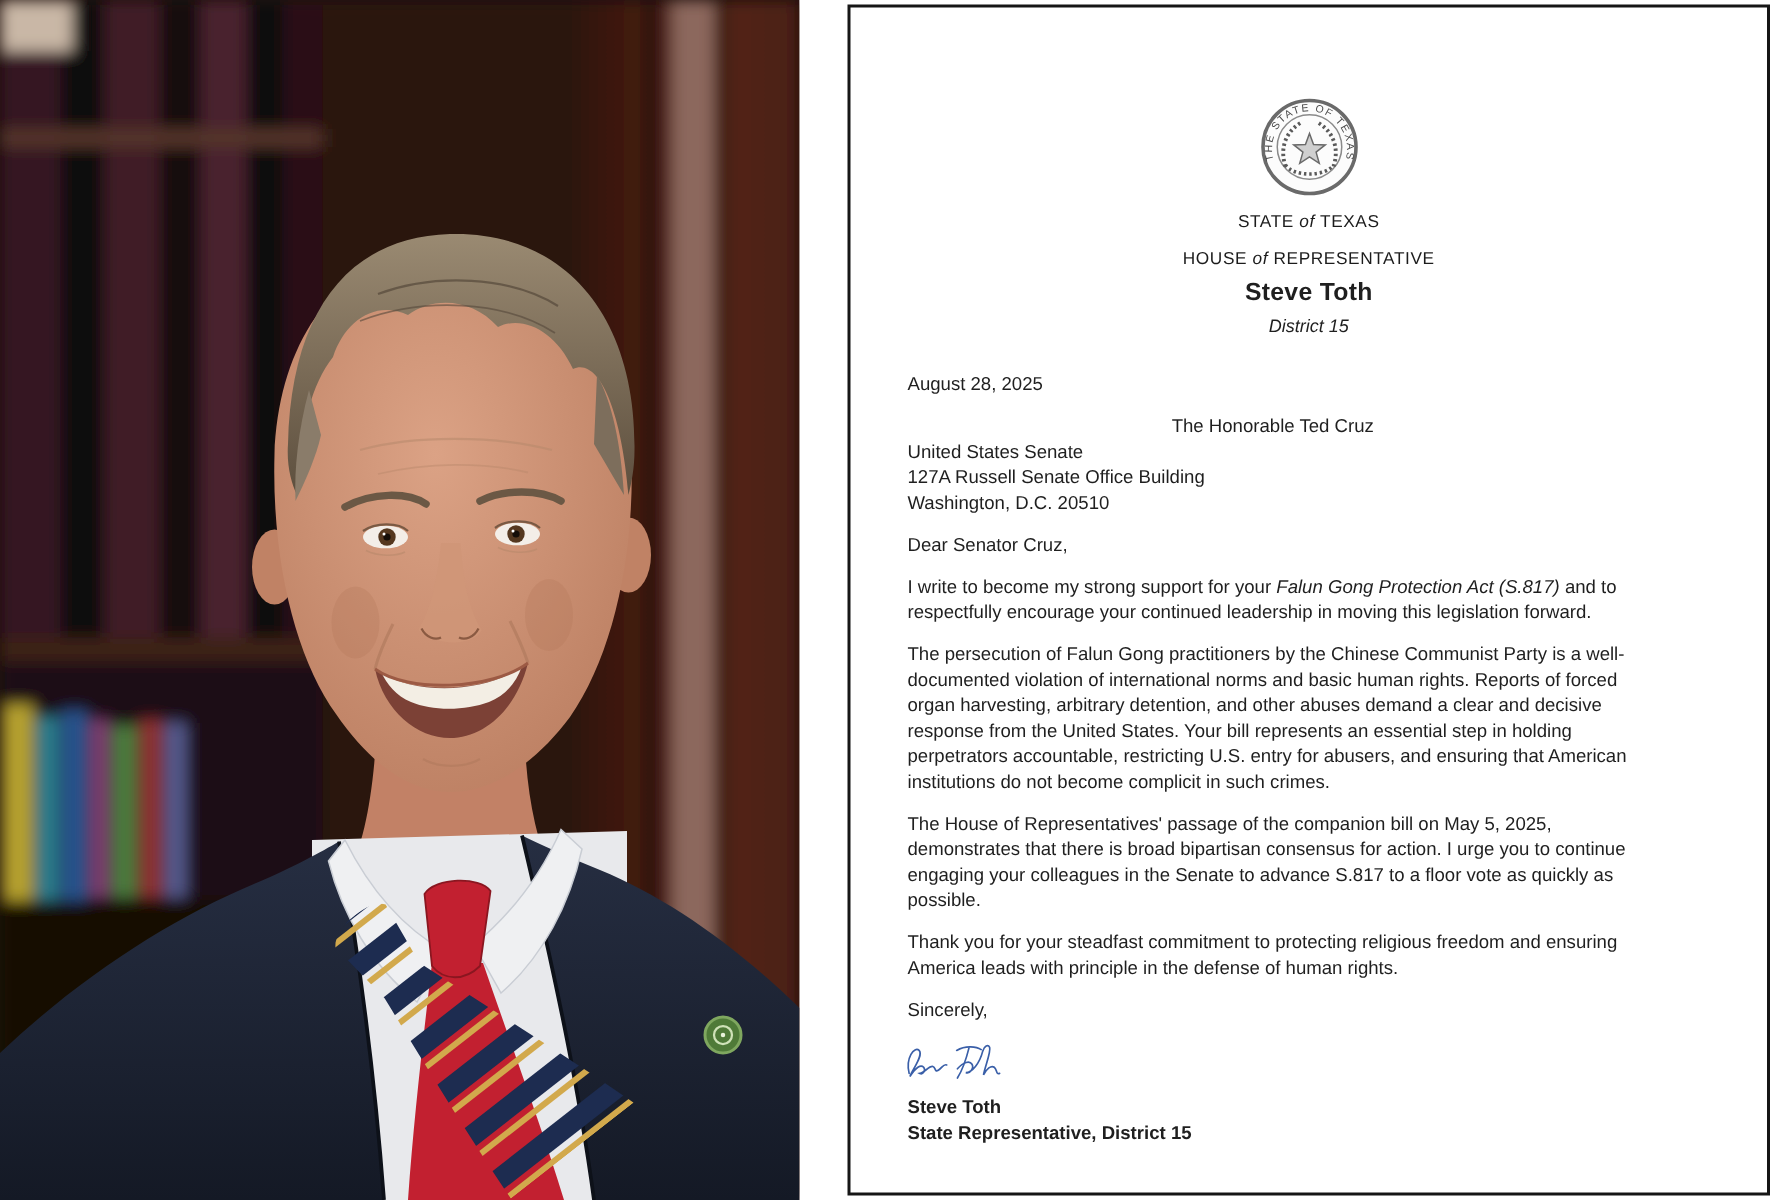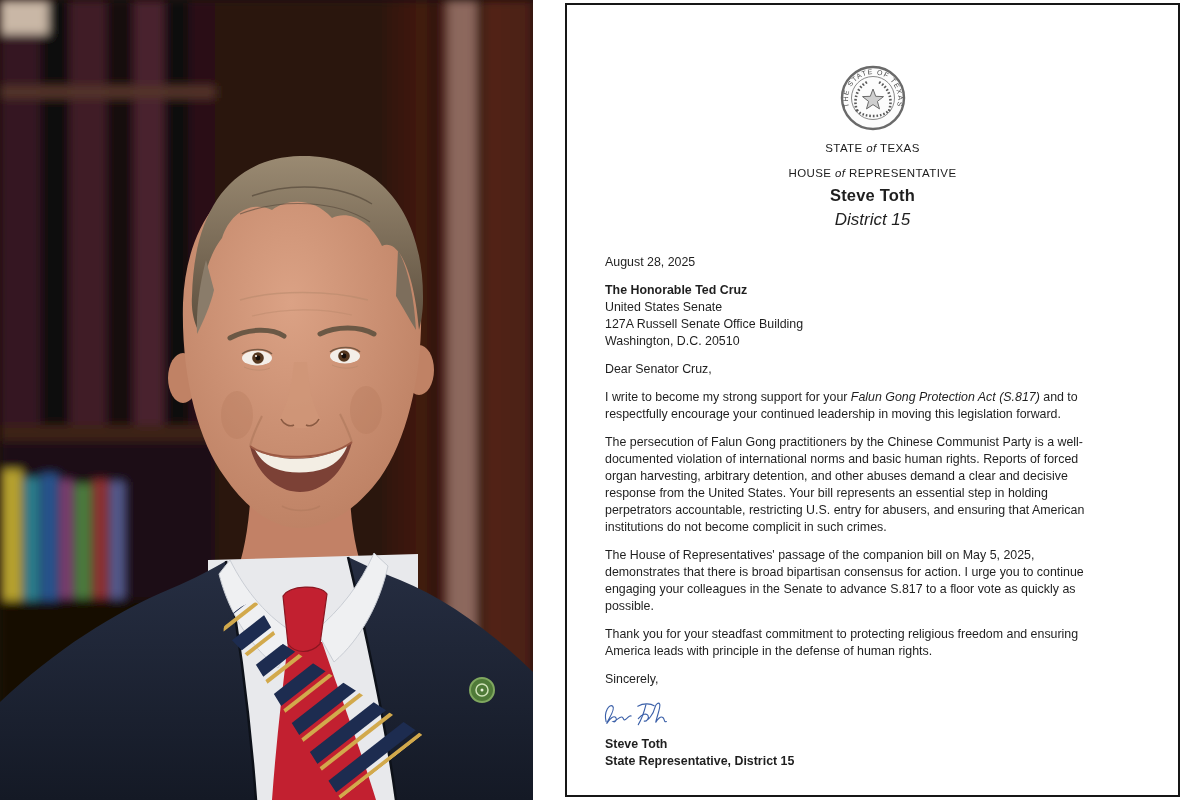--- a/index.html
+++ b/index.html
@@ -12,23 +12,23 @@
   .photo svg{display:block;}
 
   
   .letter{position:absolute;left:565px;top:3px;width:615px;height:794px;
           background:#ffffff;border:2px solid #161616;box-sizing:border-box;
           color:#1f1f1f;}
   .letterhead{padding-top:60px;text-align:center;}
   .seal{width:66px;height:66px;margin:0 auto 10px auto;display:block;}
   .lh-line{font-size:11.5px;letter-spacing:.4px;line-height:15px;color:#1c1c1c;margin-top:10px;}
   .lh-name{font-size:16.5px;font-weight:bold;margin-top:5px;letter-spacing:.2px;}
-  .lh-district{font-size:17px;font-style:italic;margin-top:5px;}
+  .lh-district{font-size:12px;font-style:italic;margin-top:5px;}
   .it{font-style:italic;}
-  .bold{font-weight:bold;}
+  .bold{font-weight:normal;text-align:center;}
   .body-block{padding:24px 86px 0 38px;font-size:12.4px;line-height:17px;}
   .body-block p{margin:0 0 11px 0;}
   .addr div{line-height:17px;}
   .addr{margin:0 0 11px 0;}
   .date-line{margin-bottom:9px;}
   .sig{display:block;width:92px;height:36px;margin:2px 0 1px -3px;}
   .sig-name{font-weight:bold;line-height:17px;}
   .sig-title{line-height:17px;font-weight:bold;}
 </style>
 </head>

